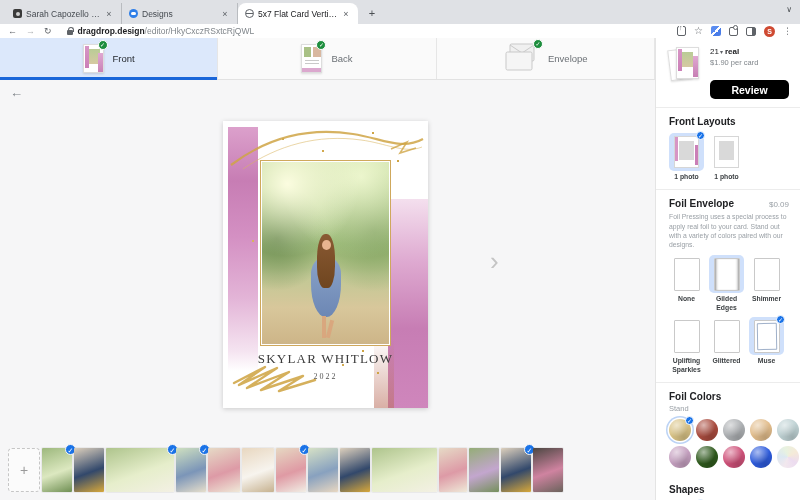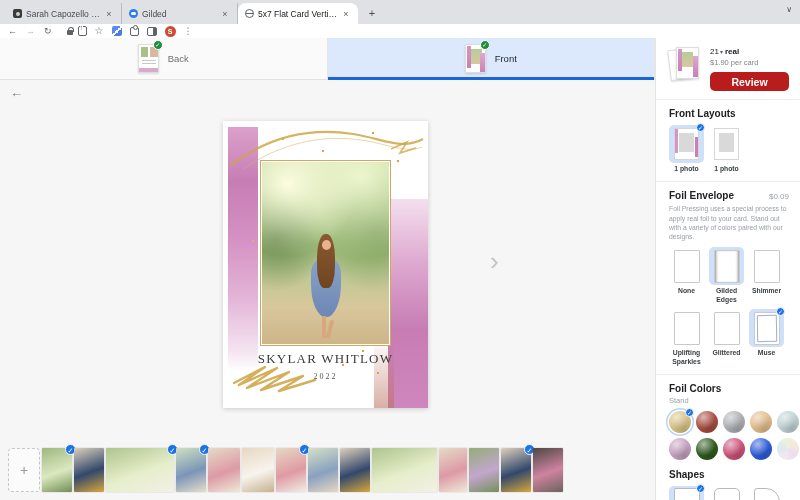--- a/index.html
+++ b/index.html
@@ -113,21 +113,21 @@
   .summary { display:flex; gap:9px; }
   .stack { position:relative; width:32px; height:42px; flex:0 0 auto; }
   .stack .mini-card { position:absolute; }
   .stack .c-back { left:0; top:3px; transform:rotate(-7deg); width:22px; height:31px; }
   .stack .c-front { left:7px; top:1px; width:23px; height:32px; }
   .summary-right { flex:1; }
   .qty-line { font-size:8px; color:#202124; margin-top:1px; }
   .qty-caret { font-size:6px; color:#5f6368; margin:0 2px 0 1px; }
   .qty-unit { font-weight:bold; }
   .price-line { font-size:7.5px; color:#80868b; margin-top:2px; }
-  .review-btn { margin-top:5px; width:100%; height:19px; background:#b91c1c; color:#fff; border:none; border-radius:5px; font-size:10.5px; font-weight:bold; font-family:"Liberation Sans", sans-serif; }
+  .review-btn { margin-top:13px; width:100%; height:19px; background:#000000; color:#fff; border:none; border-radius:5px; font-size:10.5px; font-weight:bold; font-family:"Liberation Sans", sans-serif; }
   .sb-title { font-size:10px; font-weight:bold; color:#202124; }
   .sb-title-row { display:flex; justify-content:space-between; align-items:baseline; }
   .sb-price { font-size:8px; color:#9aa0a6; }
   .sb-desc { font-size:6.8px; color:#9aa0a6; line-height:1.35; margin-top:3px; }
   .sb-sub { font-size:7.5px; color:#9aa0a6; margin-top:2px; }
 
   .opt-grid { display:flex; gap:5px; margin-top:6px; flex-wrap:wrap; }
   .opt { position:relative; width:35px; display:flex; flex-direction:column; align-items:center; }
   .opt-tilebox { position:relative; width:35px; height:38px; display:flex; align-items:center; justify-content:center; border-radius:5px; }
   .opt.hl .opt-tilebox { background:#cfe0fb; }
@@ -161,69 +161,81 @@
 <div class="screen">
 
   <div class="chrome-tabs">
     <div class="btab inactive">
       <span class="fav fav-camera"></span>
       <span class="btab-title">Sarah Capozello Photography</span>
       <span class="btab-close">×</span>
     </div>
     <div class="btab inactive">
       <span class="fav fav-showit"></span>
-      <span class="btab-title">Gilded</span>
+      <span class="btab-title">Designs</span>
       <span class="btab-close">×</span>
     </div>
     <div class="btab active">
       <span class="fav fav-globe"></span>
       <span class="btab-title">5x7 Flat Card Vertical</span>
       <span class="btab-close">×</span>
     </div>
     <div class="newtab">+</div>
     <div class="tabstrip-chevron">∨</div>
   </div>
 
   <div class="chrome-nav">
     <span class="nav-ic">←</span>
     <span class="nav-ic dim">→</span>
     <span class="nav-ic">↻</span>
     <span class="padlock"></span>
+    <span class="url"><b>dragdrop.design</b><span class="path">/editor/HkyCxczRSxtcRjQWL</span></span>
     <span class="nav-right">
       <span class="ic-share"></span>
       <span class="ic-star">☆</span>
       <span class="ic-ext-blue"></span>
       <span class="ic-puzzle"></span>
       <span class="ic-panel"></span>
       <span class="avatar">S</span>
       <span class="ic-more">⋮</span>
     </span>
   </div>
 
   <div class="page-tabs">
+    <div class="ptab active">
+      <span class="ptab-thumbwrap">
+        <span class="mini-card front-mini">
+            <span class="mini-photo"></span>
+          </span>
+        <span class="badge-green">✓</span>
+      </span>
+      <span class="ptab-label">Front</span>
+    </div>
     <div class="ptab">
       <span class="ptab-thumbwrap">
         <span class="mini-card back-mini">
             <span class="mp1"></span>
             <span class="mp2"></span>
             <span class="mtxt"></span>
             <span class="mstripe"></span>
           </span>
         <span class="badge-green">✓</span>
       </span>
       <span class="ptab-label">Back</span>
     </div>
-    <div class="ptab active">
+    <div class="ptab">
       <span class="ptab-thumbwrap">
-        <span class="mini-card front-mini">
-            <span class="mini-photo"></span>
-          </span>
+        <svg width="36" height="28" viewBox="0 0 36 28">
+          <rect x="7" y="1" width="24" height="17" rx="1.5" fill="#f0f0f0" stroke="#c9c9c9"></rect>
+          <polyline points="7,2 19,10 31,2" fill="none" stroke="#c9c9c9"></polyline>
+          <rect x="3" y="9" width="26" height="18" rx="1.5" fill="#f5f5f5" stroke="#c9c9c9"></rect>
+        </svg>
         <span class="badge-green">✓</span>
       </span>
-      <span class="ptab-label">Front</span>
+      <span class="ptab-label">Envelope</span>
     </div>
   </div>
 
   <div class="canvas">
     <span class="back-arrow">←</span>
     <span class="next-chevron">›</span>
 
     <div class="card">
       <div class="pink-left"></div>
       <div class="pink-right"></div>
@@ -393,21 +405,21 @@
           <div class="swatch" style="background: radial-gradient(circle at 35% 28%, rgba(255, 255, 255, 0.6), transparent 55%), radial-gradient(circle at 70% 85%, rgba(0, 0, 0, 0.18), transparent 60%), rgb(207, 81, 121);"></div>
         </div>
         <div class="swatch-wrap">
           <div class="swatch" style="background: radial-gradient(circle at 35% 28%, rgba(255, 255, 255, 0.6), transparent 55%), radial-gradient(circle at 70% 85%, rgba(0, 0, 0, 0.18), transparent 60%), rgb(45, 91, 220);"></div>
         </div>
         <div class="swatch-wrap">
           <div class="swatch" style="background: conic-gradient(from 200deg, rgb(242, 232, 238), rgb(220, 232, 242), rgb(232, 242, 224), rgb(245, 234, 216), rgb(236, 220, 240), rgb(242, 232, 238));"></div>
         </div>
       </div>
 
-    <div class="sb-title" style="margin-top:9px;">Shapes</div>
+    <div class="sb-title" style="margin-top:16px;">Shapes</div>
     <div class="opt-grid" id="shape-grid">
         <div class="opt hl">
           <div class="opt-tilebox">
             <div class="shape-tile shape-rect"></div>
           </div>
           <span class="badge-blue">✓</span>
         </div>
         <div class="opt">
           <div class="opt-tilebox">
             <div class="shape-tile shape-rounded"></div>

